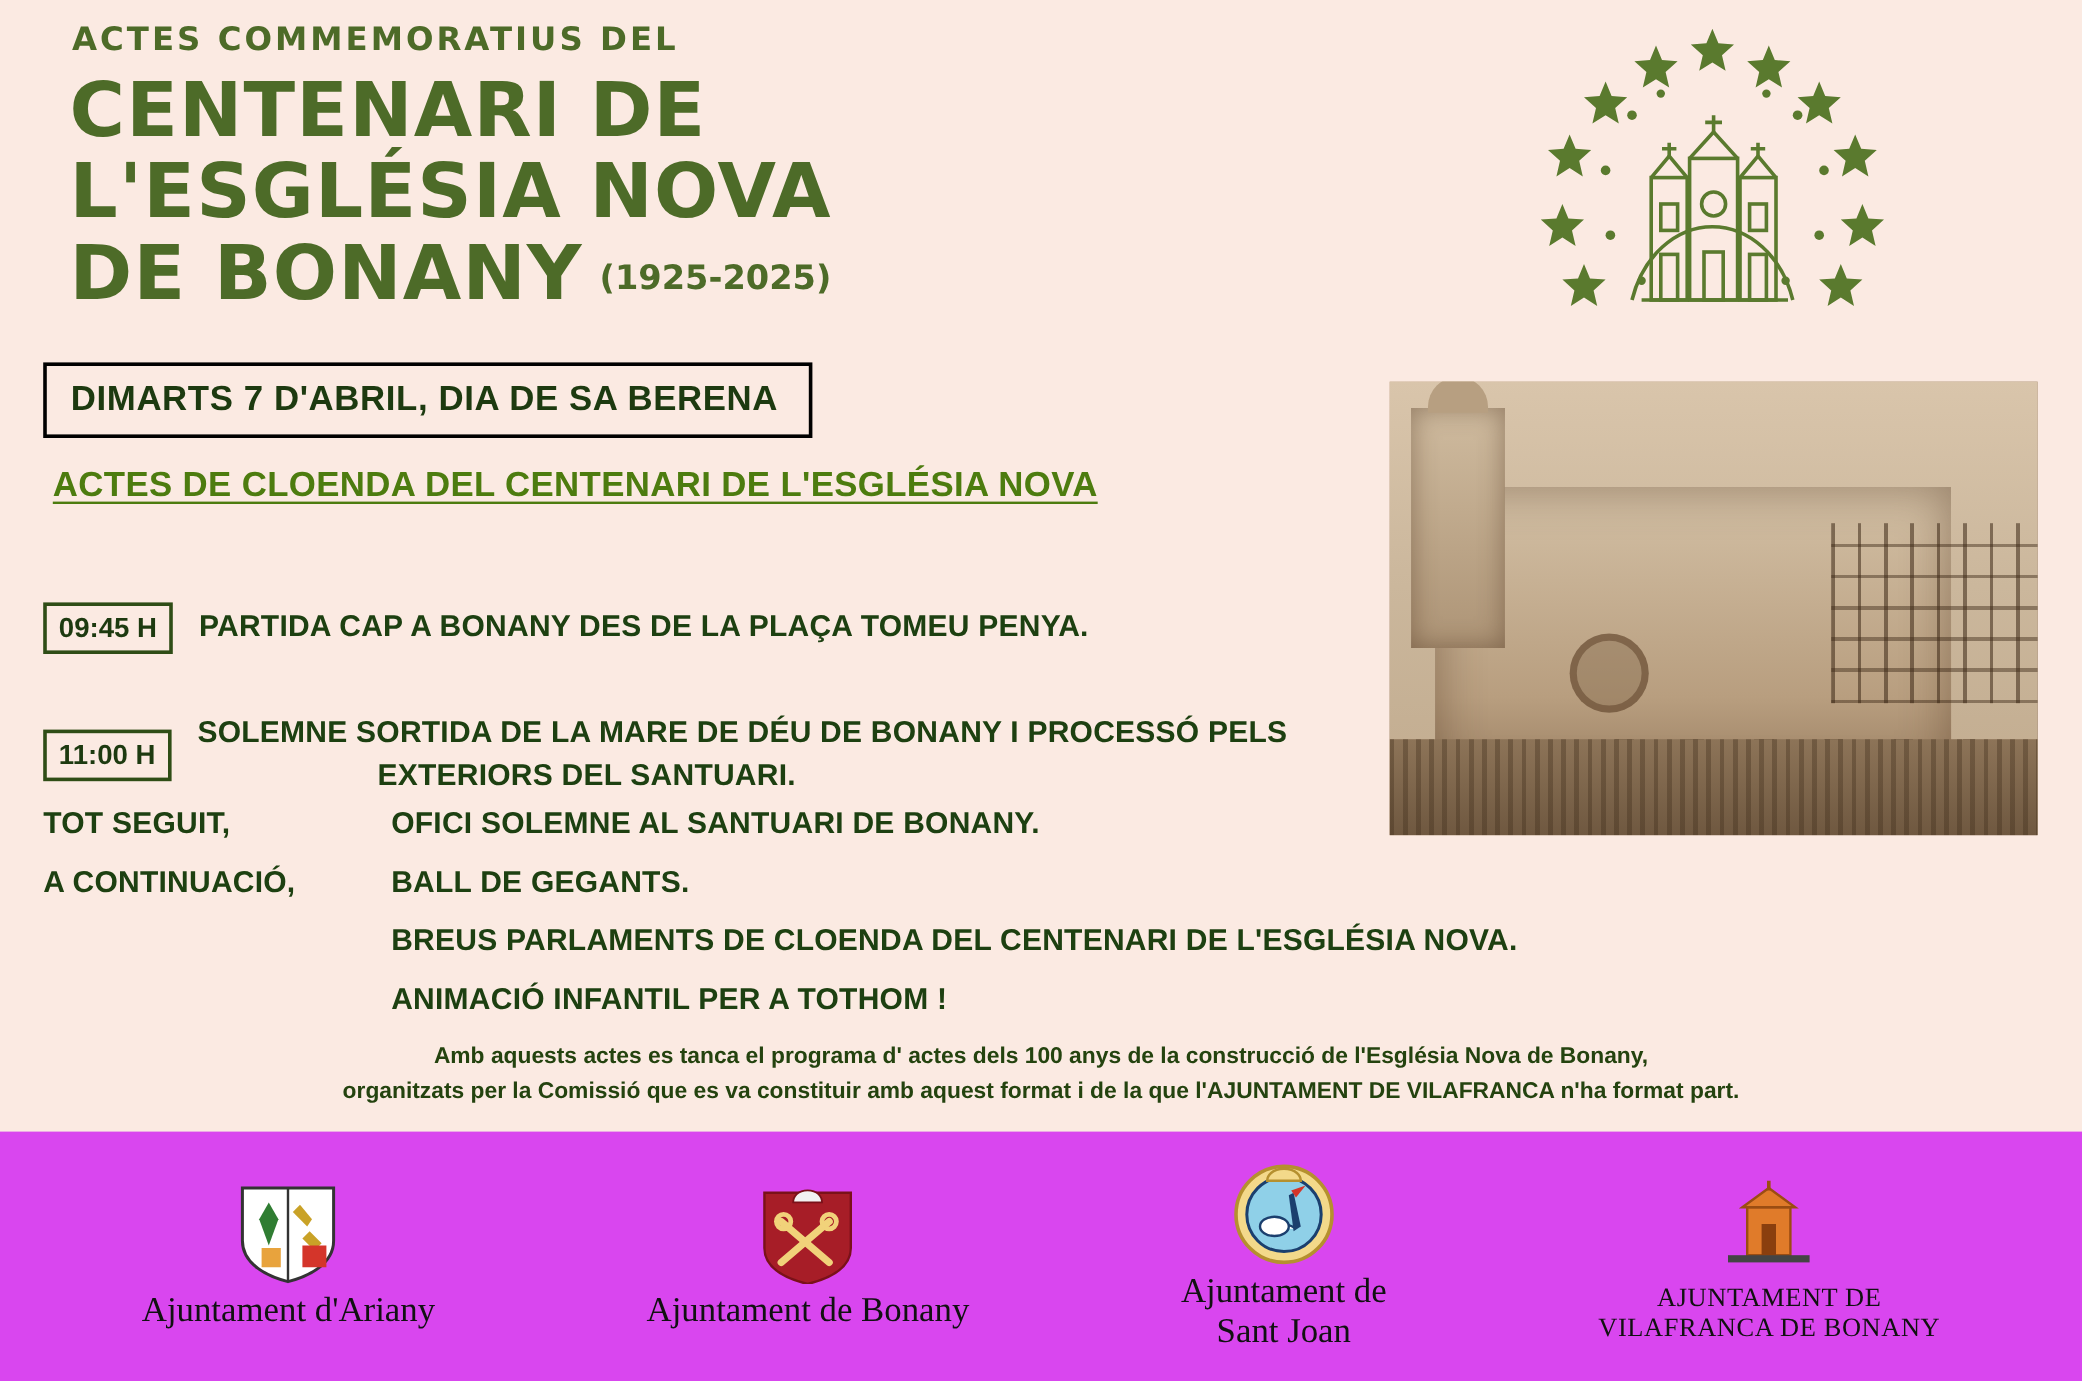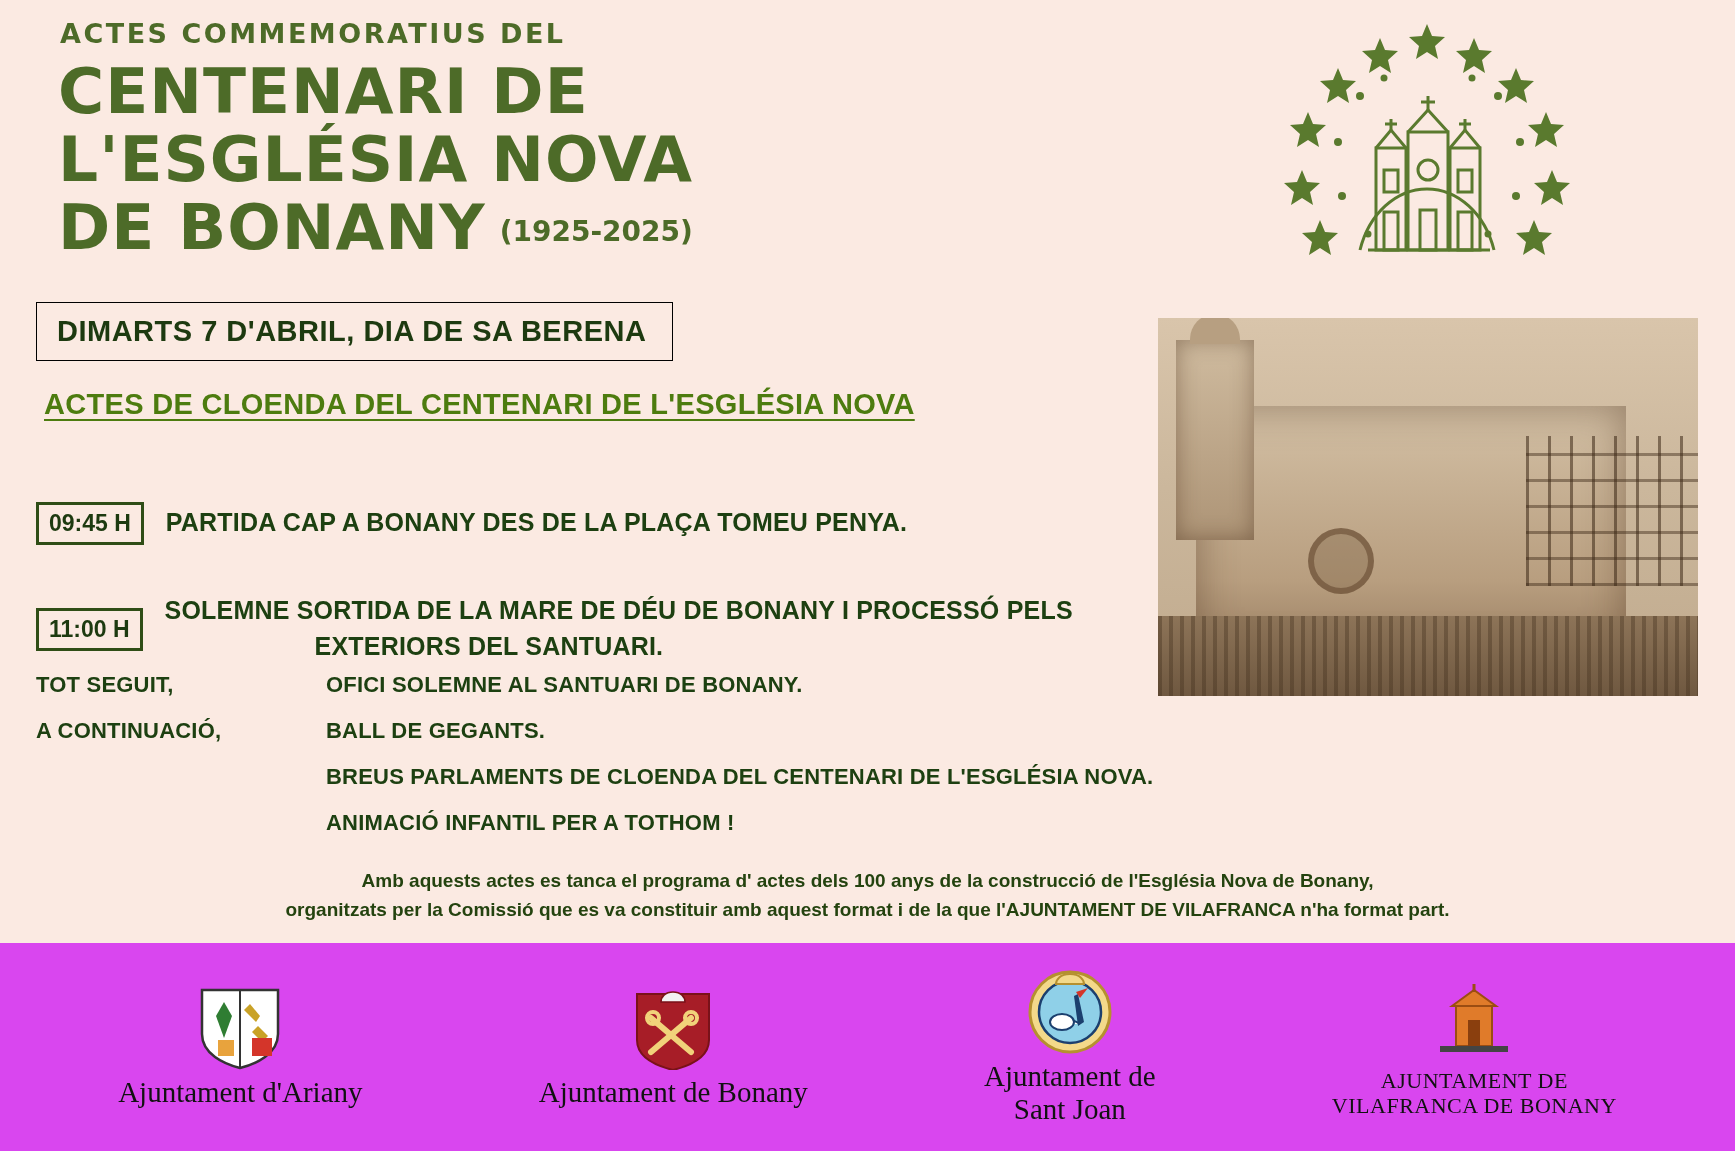--- a/index.html
+++ b/index.html
@@ -56,21 +56,21 @@
     vertical-align: middle;
     margin-left: 14px;
     font-weight: bold;
   }
 
   
   .date-box {
     position: absolute;
     left: 36px;
     top: 302px;
-    border: 1px solid #000000;
+    border: 3px solid #000000;
     padding: 12px 26px 12px 20px;
     font-size: 29px;
     font-weight: bold;
     color: #1d3a10;
     letter-spacing: 0.5px;
     font-family: "Liberation Sans", sans-serif;
     background: transparent;
   }
 
   .section-title {
@@ -125,21 +125,21 @@
   .sched-text .indent2 {
     display: block;
     padding-left: 150px;
   }
 
   .later {
     position: absolute;
     left: 36px;
     top: 672px;
     width: 1330px;
-    font-size: 22px;
+    font-size: 25px;
     font-weight: bold;
     color: #1d4011;
     letter-spacing: 0.2px;
   }
   .later-row {
     display: flex;
     align-items: flex-start;
     margin-bottom: 20px;
   }
   .later-label {

